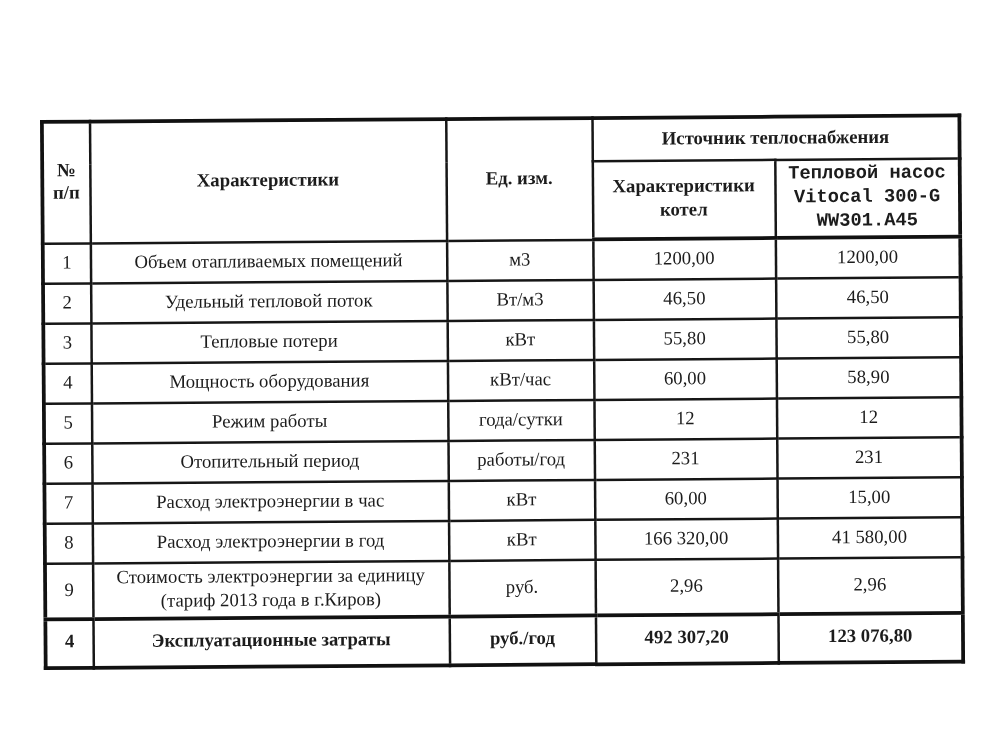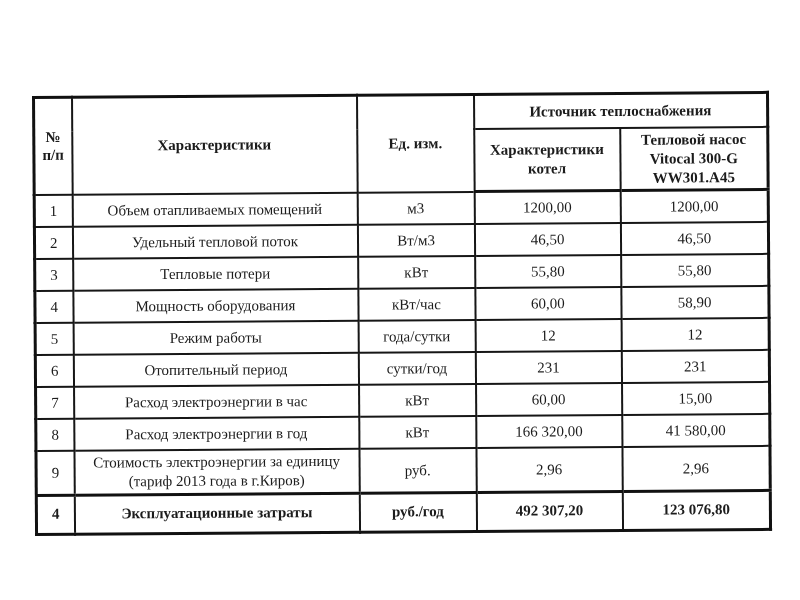--- a/index.html
+++ b/index.html
@@ -59,20 +59,21 @@
   th.span-head {
     border-bottom: 3px solid #111111;
   }
   tr.subhead-row th {
     height: 48px;
     border-bottom: 3px solid #111111;
   }
   th.pump-head {
     white-space: pre-line;
     font-size: 14.5px;
+    font-family: Liberation Mono, monospace;
   }
   tbody td {
     height: 26px;
   }
   td.label-cell {
     text-align: left;
     padding-left: 7px;
     padding-right: 6px;
   }
   td.num-cell {
@@ -146,21 +147,21 @@
           <tr>
             <td class="num-cell">5</td>
             <td class="label-cell">Режим работы</td>
             <td class="unit-cell">года/сутки</td>
             <td class="value-cell">12</td>
             <td class="value-cell">12</td>
           </tr>
           <tr>
             <td class="num-cell">6</td>
             <td class="label-cell">Отопительный период</td>
-            <td class="unit-cell">сутки/год</td>
+            <td class="unit-cell">работы/год</td>
             <td class="value-cell">231</td>
             <td class="value-cell">231</td>
           </tr>
           <tr>
             <td class="num-cell">7</td>
             <td class="label-cell">Расход электроэнергии в час</td>
             <td class="unit-cell">кВт</td>
             <td class="value-cell">60,00</td>
             <td class="value-cell">15,00</td>
           </tr>

